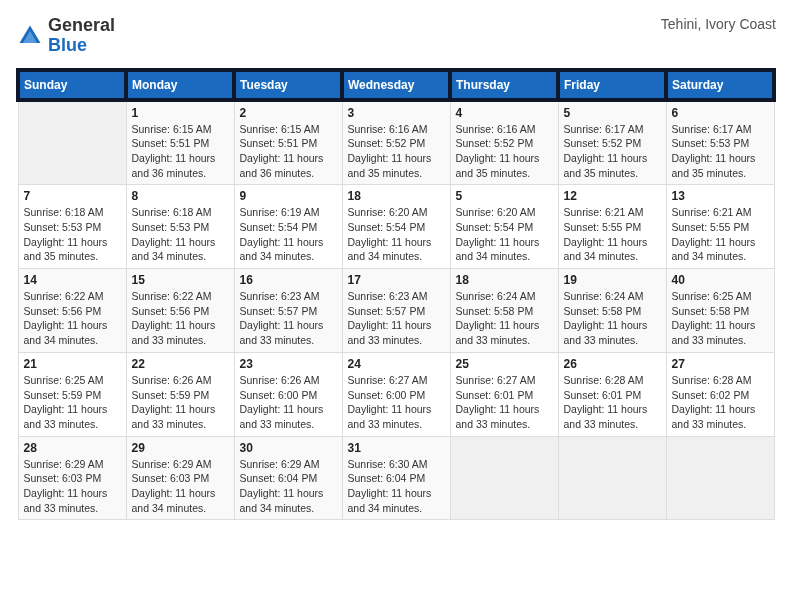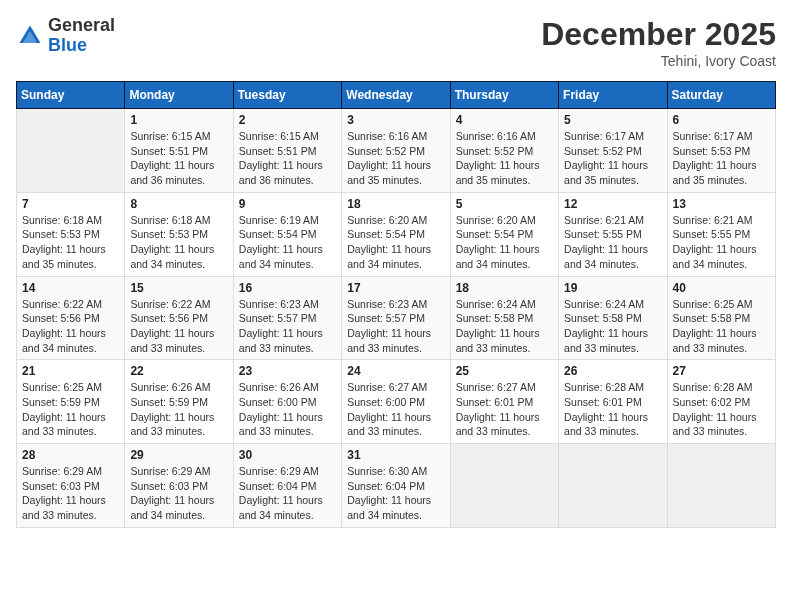--- a/index.html
+++ b/index.html
@@ -48,21 +48,21 @@
       width: 100%;
       border-collapse: collapse;
       font-size: 11px;
     }
     .calendar th {
       background-color: #1a6bbf;
       color: white;
       padding: 6px 4px;
       text-align: left;
       font-size: 12px;
-      border: 1px solid #0f172a;
+      border: 4px solid #0f172a;
     }
     .calendar td {
       vertical-align: top;
       padding: 4px 5px;
       border: 1px solid #ddd;
       min-height: 80px;
       width: 108px;
       background: #fff;
     }
     .calendar tr:nth-child(odd) td {
@@ -94,21 +94,20 @@
     <svg class="logo-icon" viewBox="0 0 32 32" xmlns="http://www.w3.org/2000/svg">
       <polygon points="16,4 28,24 4,24" fill="#1a6bbf"></polygon>
       <polygon points="16,10 24,24 8,24" fill="#5599dd"></polygon>
     </svg>
     <div class="logo-text">
       <div><span class="general">General</span></div>
       <div><span class="blue">Blue</span></div>
     </div>
   </div>
   <div class="title-block">
-    <div class="month-title">December 2025</div>
     <div class="location">Tehini, Ivory Coast</div>
   </div>
 </div>
 
 <table class="calendar">
   <thead>
     <tr>
     <th>Sunday</th>
         <th>Monday</th>
         <th>Tuesday</th>

